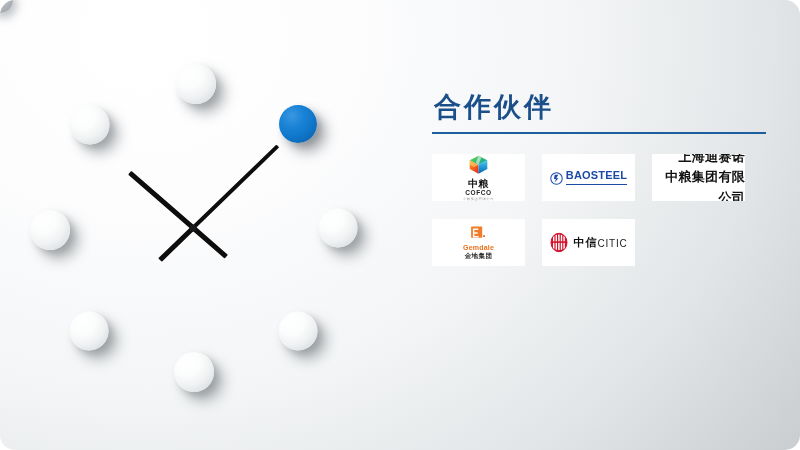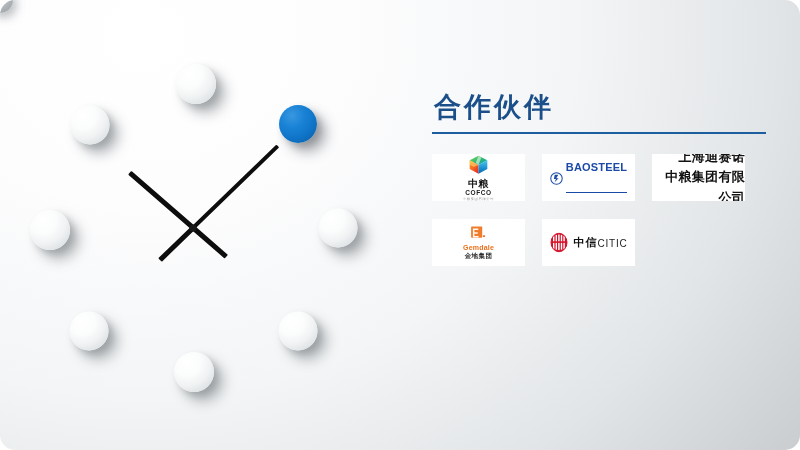--- a/index.html
+++ b/index.html
@@ -132,21 +132,21 @@
   .cofco-en { font-size: 6.5px; font-weight: bold; color: #222; letter-spacing: 0.6px; margin-top: 1.5px; }
   .cofco-sub { font-size: 3.4px; color: #9a9a9a; letter-spacing: 0.5px; margin-top: 1.5px; }
 
   
   .baosteel-wrap { display:flex; align-items:center; gap:3px; }
   .baosteel-mark { width: 13px; height: 13px; }
   .baosteel-text {
     font-size: 11px; font-weight: bold; color: #1b4aa6;
     letter-spacing: 0.2px;
     border-bottom: 1.4px solid #1b4aa6;
-    padding-bottom: 18px;
+    padding-bottom: 2px;
     line-height: 1.05;
   }
 
   
   .plaintext-logo {
     text-align: right;
     color: #121212;
     font-size: 13px;
     font-weight: bold;
     line-height: 1.55;

